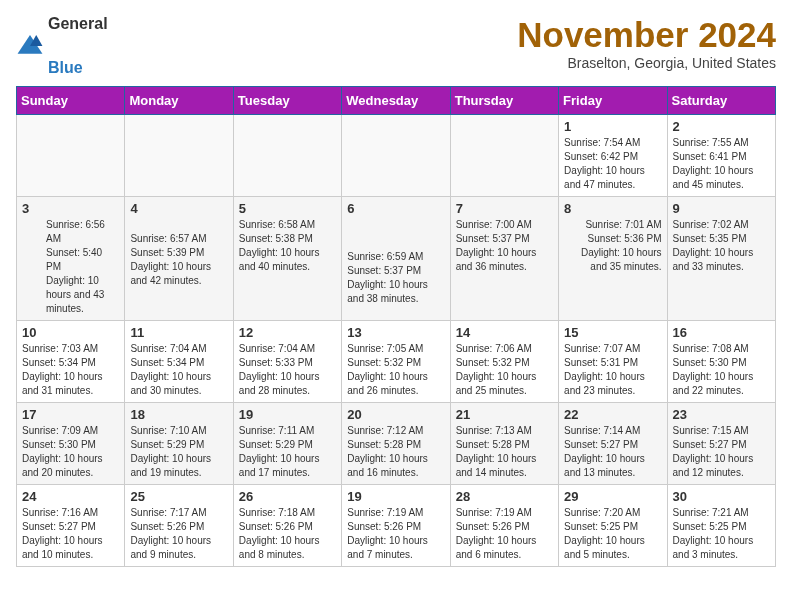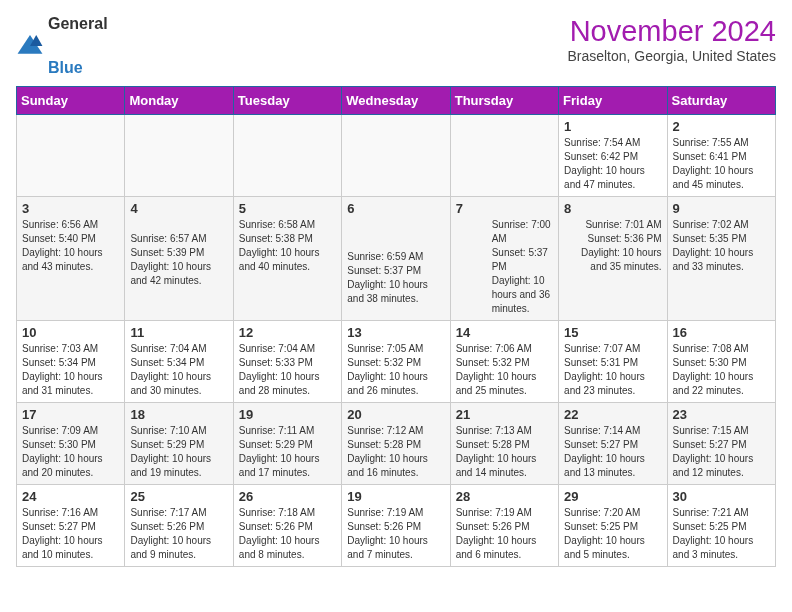--- a/index.html
+++ b/index.html
@@ -38,23 +38,23 @@
       color: #2a7abf;
     }
     .logo-icon {
       width: 28px;
       height: 28px;
     }
     .title-area {
       text-align: right;
     }
     .month-title {
-      font-size: 29px;
-      font-weight: normal;
-      color: #a21caf;
+      font-size: 35px;
+      font-weight: bold;
+      color: #a16207;
       line-height: 1.1;
     }
     .location {
       font-size: 14px;
       color: #444;
     }
     .calendar {
       width: 100%;
       border-collapse: collapse;
       border: 1px solid #ccc;
@@ -147,21 +147,21 @@
         <td>
           <span class="day-num">2</span>
           <div class="day-info" style="white-space: pre-line;">Sunrise: 7:55 AM
 Sunset: 6:41 PM
 Daylight: 10 hours and 45 minutes.</div>
         </td>
       </tr>
       <tr>
         <td>
           <span class="day-num">3</span>
-          <div class="day-info" style="white-space: pre-line;">Sunrise: 6:56 AM
+          <div class="day-info" style="white-space: pre-line; margin-left: 24px;">Sunrise: 6:56 AM
 Sunset: 5:40 PM
 Daylight: 10 hours and 43 minutes.</div>
         </td>
         <td>
           <span class="day-num">4</span>
           <div class="day-info" style="white-space: pre-line; margin-top: 16px;">Sunrise: 6:57 AM
 Sunset: 5:39 PM
 Daylight: 10 hours and 42 minutes.</div>
         </td>
         <td>
@@ -171,21 +171,21 @@
 Daylight: 10 hours and 40 minutes.</div>
         </td>
         <td>
           <span class="day-num">6</span>
           <div class="day-info" style="white-space: pre-line; margin-top: 34px;">Sunrise: 6:59 AM
 Sunset: 5:37 PM
 Daylight: 10 hours and 38 minutes.</div>
         </td>
         <td>
           <span class="day-num">7</span>
-          <div class="day-info" style="white-space: pre-line; margin-left: 36px;">Sunrise: 7:00 AM
+          <div class="day-info" style="white-space: pre-line;">Sunrise: 7:00 AM
 Sunset: 5:37 PM
 Daylight: 10 hours and 36 minutes.</div>
         </td>
         <td>
           <span class="day-num">8</span>
           <div class="day-info" style="white-space: pre-line; text-align: right;">Sunrise: 7:01 AM
 Sunset: 5:36 PM
 Daylight: 10 hours and 35 minutes.</div>
         </td>
         <td>

